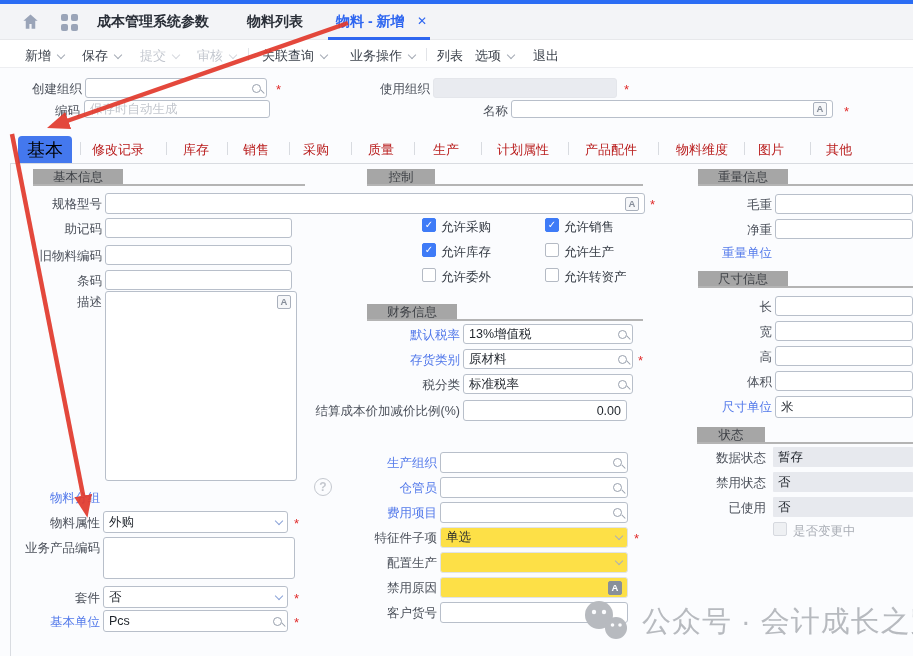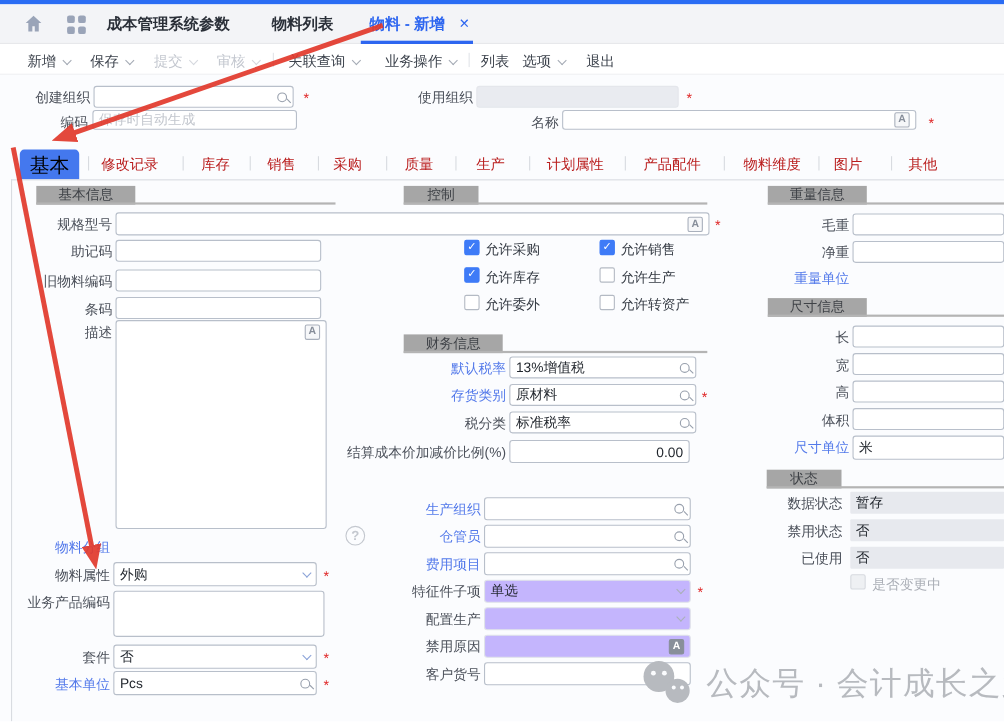--- a/index.html
+++ b/index.html
@@ -18,21 +18,21 @@
   .chev.dis{border-color:#d5d8de}
   .tsep{position:absolute;width:1px;height:13px;background:#e2e4e8;top:48px}
   .content{position:absolute;left:0;top:68px;width:913px;height:588px;background:#fbfcfe}
   .lbl{position:absolute;font-size:12.5px;color:#4b505a;text-align:right;white-space:nowrap;line-height:15px}
   .lbl.b{color:#5379ea}
   .lbl.g{color:#a9adb5;text-align:left}
   .fld{position:absolute;display:flex;align-items:center;background:#fff;border:1px solid #b8bfca;border-radius:3px;padding:0 5px;font-size:12.5px;color:#1f242b}
   .fld .in{flex:1;min-width:0;border:none;outline:none;background:transparent;font:inherit;color:inherit;padding:0;resize:none}
   .fld .in::placeholder{color:#c2c6cd}
   .fld.gray{background:#e9ebf0;border-color:#e4e6eb}
-  .fld.dsel{background:#c4b5fd;border-color:#e0e3e9}
+  .fld.dsel{background:#fde047;border-color:#e0e3e9}
   .fld.plain{background:#e7e9ee;border:none;border-radius:1px}
   .fld.ta{align-items:flex-start;padding-top:3px}
   .val{flex:1;min-width:0;white-space:nowrap;overflow:hidden}
   .val.r{text-align:right}
   .sicon{flex:none;margin-left:auto;width:9px;height:9px;border:1.3px solid #98a0ad;border-radius:50%;position:relative}
   .sicon::after{content:"";position:absolute;width:4.5px;height:1.3px;background:#98a0ad;right:-4px;bottom:-1px;transform:rotate(45deg)}
   .cv{flex:none;margin-left:auto;width:6px;height:6px;border-right:1.4px solid #8ba3d8;border-bottom:1.4px solid #8ba3d8;transform:rotate(45deg);margin-top:-3px}
   .cv.g{border-color:#aab0ba}
   .aicon{flex:none;margin-left:auto;width:14px;height:14px;border:1px solid #a9b0bc;border-radius:2px;background:#f6f7f9;color:#868d99;font-size:9.5px;font-weight:700;display:flex;align-items:center;justify-content:center;line-height:1}
   .aicon.dark{background:#888f9a;border-color:#888f9a;color:#fff}

